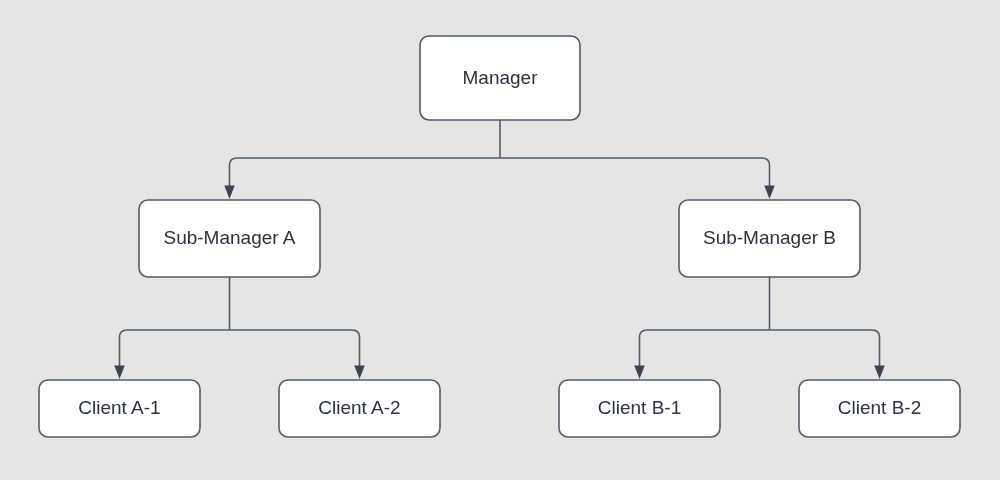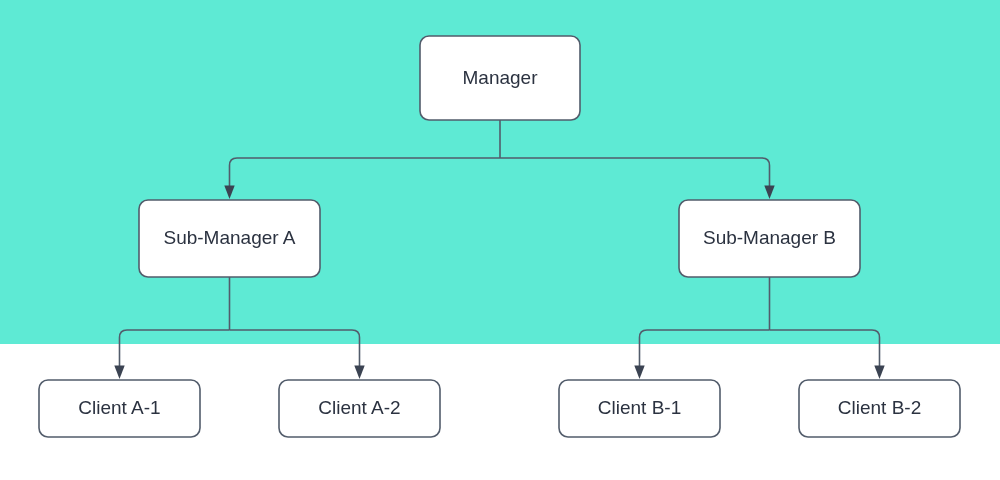--- a/index.html
+++ b/index.html
@@ -9,22 +9,22 @@
   }
   body {
     width: 1000px;
     height: 480px;
     font-family: "Liberation Sans", sans-serif;
     overflow: hidden;
   }
   #diagram-root {
     position: relative;
     width: 1000px;
-    height: 344px;
-    background: #5eead4;
+    height: 480px;
+    background: #e5e5e5;
   }
   svg#org-chart {
     display: block;
     width: 1000px;
     height: 480px;
   }
   .node-box {
     fill: #ffffff;
     stroke: #525c6b;
     stroke-width: 1.6;

